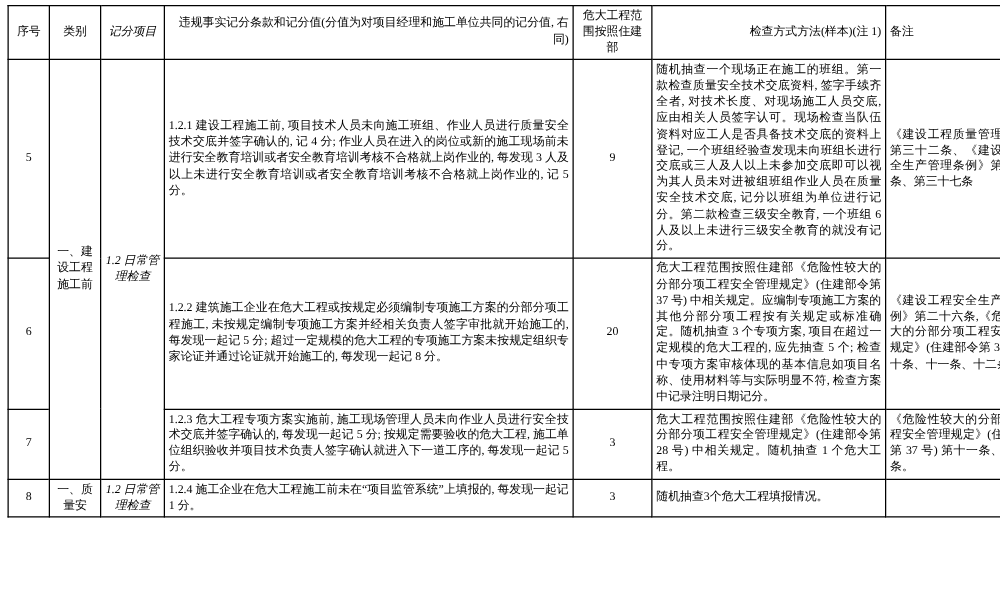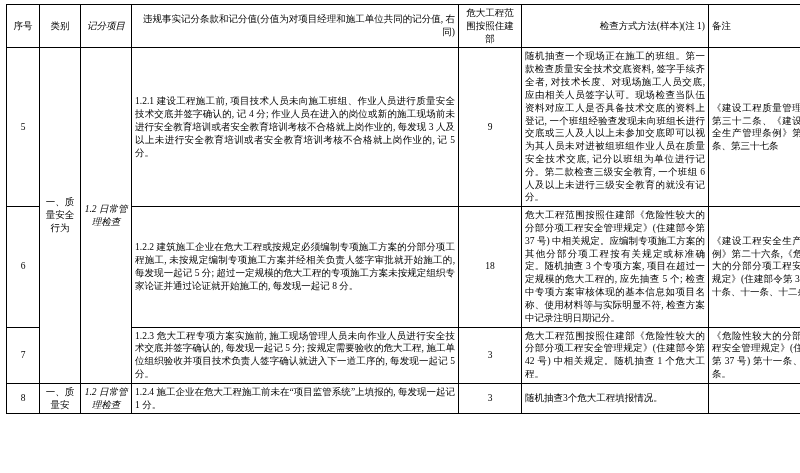--- a/index.html
+++ b/index.html
@@ -69,39 +69,39 @@
         <th class="c-item">记分项目</th>
         <th class="c-content">违规事实记分条款和记分值(分值为对项目经理和施工单位共同的记分值, 右同)</th>
         <th class="c-score">危大工程范围按照住建部</th>
         <th class="c-method">检查方式方法(样本)(注 1)</th>
         <th class="c-remark">备注</th>
       </tr>
     </thead>
     <tbody>
       <tr>
         <td class="c-seq cell-center">5</td>
-        <td class="c-cat v-label" rowspan="3">一、质量安全行为</td>
+        <td class="c-cat v-label" rowspan="3">一、建设工程施工前</td>
         <td class="c-item v-label" rowspan="3">1.2 日常管理检查</td>
         <td class="c-content cell-just">1.2.1 建设工程施工前, 项目技术人员未向施工班组、作业人员进行质量安全技术交底并签字确认的, 记 4 分; 作业人员在进入的岗位或新的施工现场前未进行安全教育培训或者安全教育培训考核不合格就上岗作业的, 每发现 3 人及以上未进行安全教育培训或者安全教育培训考核不合格就上岗作业的, 记 5 分。</td>
         <td class="c-score cell-center">9</td>
         <td class="c-method cell-just">随机抽查一个现场正在施工的班组。第一款检查质量安全技术交底资料, 签字手续齐全者, 对技术长度、对现场施工人员交底, 应由相关人员签字认可。现场检查当队伍资料对应工人是否具备技术交底的资料上登记, 一个班组经验查发现未向班组长进行交底或三人及人以上未参加交底即可以视为其人员未对进被组班组作业人员在质量安全技术交底, 记分以班组为单位进行记分。第二款检查三级安全教育, 一个班组 6 人及以上未进行三级安全教育的就没有记分。</td>
         <td class="c-remark cell-just">《建设工程质量管理条例》第三十二条、《建设工程安全生产管理条例》第二十七条、第三十七条</td>
       </tr>
       <tr>
         <td class="c-seq cell-center">6</td>
         <td class="c-content cell-just">1.2.2 建筑施工企业在危大工程或按规定必须编制专项施工方案的分部分项工程施工, 未按规定编制专项施工方案并经相关负责人签字审批就开始施工的, 每发现一起记 5 分; 超过一定规模的危大工程的专项施工方案未按规定组织专家论证并通过论证就开始施工的, 每发现一起记 8 分。</td>
-        <td class="c-score cell-center">18</td>
+        <td class="c-score cell-center">20</td>
         <td class="c-method cell-just">危大工程范围按照住建部《危险性较大的分部分项工程安全管理规定》(住建部令第 37 号) 中相关规定。应编制专项施工方案的其他分部分项工程按有关规定或标准确定。随机抽查 3 个专项方案, 项目在超过一定规模的危大工程的, 应先抽查 5 个; 检查中专项方案审核体现的基本信息如项目名称、使用材料等与实际明显不符, 检查方案中记录注明日期记分。</td>
         <td class="c-remark cell-just">《建设工程安全生产管理条例》第二十六条,《危险性较大的分部分项工程安全管理规定》(住建部令第 37 号) 第十条、十一条、十二条。</td>
       </tr>
       <tr>
         <td class="c-seq cell-center">7</td>
         <td class="c-content cell-just">1.2.3 危大工程专项方案实施前, 施工现场管理人员未向作业人员进行安全技术交底并签字确认的, 每发现一起记 5 分; 按规定需要验收的危大工程, 施工单位组织验收并项目技术负责人签字确认就进入下一道工序的, 每发现一起记 5 分。</td>
         <td class="c-score cell-center">3</td>
-        <td class="c-method cell-just">危大工程范围按照住建部《危险性较大的分部分项工程安全管理规定》(住建部令第 42 号) 中相关规定。随机抽查 1 个危大工程。</td>
+        <td class="c-method cell-just">危大工程范围按照住建部《危险性较大的分部分项工程安全管理规定》(住建部令第 28 号) 中相关规定。随机抽查 1 个危大工程。</td>
         <td class="c-remark cell-just">《危险性较大的分部分项工程安全管理规定》(住建部令第 37 号) 第十一条、二十一条。</td>
       </tr>
       <tr>
         <td class="c-seq cell-center">8</td>
         <td class="c-cat v-label">一、质量安</td>
         <td class="c-item v-label">1.2 日常管理检查</td>
         <td class="c-content cell-just">1.2.4 施工企业在危大工程施工前未在“项目监管系统”上填报的, 每发现一起记 1 分。</td>
         <td class="c-score cell-center">3</td>
         <td class="c-method cell-just">随机抽查3个危大工程填报情况。</td>
         <td class="c-remark cell-just"></td>

